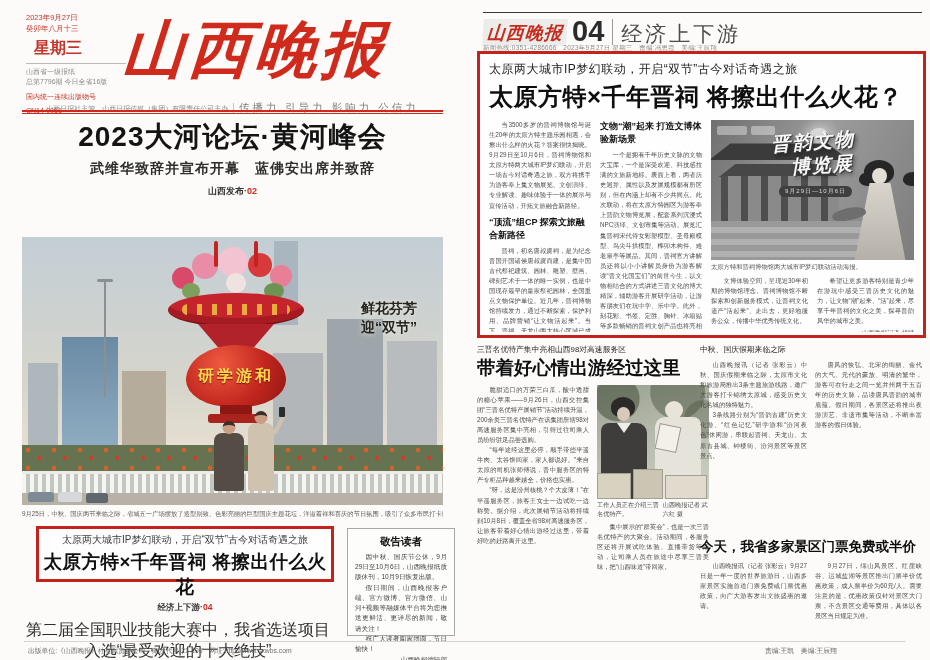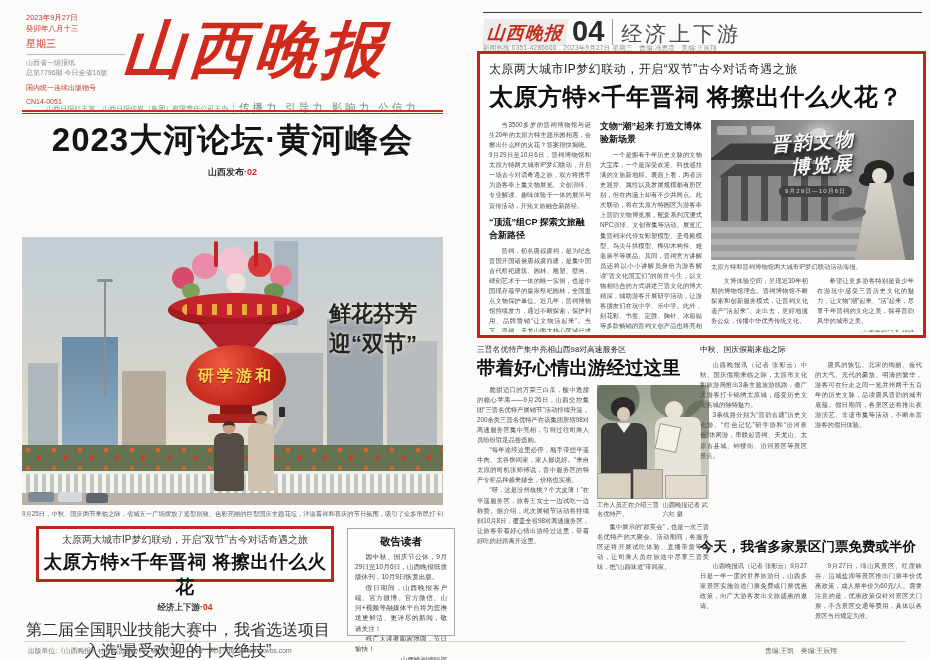--- a/index.html
+++ b/index.html
@@ -7,34 +7,34 @@
     font-family:"Liberation Sans",sans-serif;}
   .canvas{position:relative;width:930px;height:660px;background:#fcfbf9;}
   .pg{position:absolute;top:0;height:660px;}
   #pgL{left:0;width:465px;}
   #pgR{left:465px;width:465px;}
   .abs{position:absolute;}
 
   
   .lp-info{left:26px;top:12px;width:100px;line-height:1.5;}
   .lp-info .red{color:#c4362b;font-size:7.5px;}
-  .lp-info .wk{color:#c4362b;font-size:10px;font-weight:normal;margin:1px 0 3px;}
+  .lp-info .wk{color:#c4362b;font-size:16px;font-weight:bold;margin:1px 8px 3px;}
   .lp-info .sep{border-top:1px solid #bbb;margin:3px 0;}
   .lp-info .gray{color:#8b8b8b;font-size:7px;}
   .lp-info .issn{color:#c4362b;font-size:7px;margin-top:4px;}
   .lp-masthead{left:100px;top:4px;width:310px;height:92px;display:flex;align-items:center;justify-content:center;
     font-family:"DejaVu Serif",serif;font-style:italic;font-weight:bold;font-size:62px;color:#d02a1d;
     letter-spacing:4px;transform:skewX(-4deg);}
   .lp-publine{left:0;top:97px;width:100%;text-align:center;color:#8a8a8a;}
   .lp-publine .sm{font-size:7px;}
   .lp-publine .bar{color:#bbb;font-size:10px;margin:0 4px;}
   .lp-publine .slogan{font-size:10.5px;letter-spacing:3px;color:#7d7d7d;}
   .lp-rule{left:22px;top:110px;width:421px;height:4px;border-top:2.5px solid #cf291c;border-bottom:1px solid #cf291c;}
   .lp-lead{left:0;top:121px;width:100%;text-align:center;}
-  .lp-lead h1{font-size:33px;line-height:1.16;font-weight:900;color:#141414;letter-spacing:1px;}
+  .lp-lead h1{font-size:28px;line-height:1.16;font-weight:900;color:#141414;letter-spacing:1px;}
   .lp-lead .sub{font-size:14px;font-weight:bold;color:#2e2e2e;margin-top:7px;letter-spacing:1px;}
   .lp-lead .ptr{font-size:9px;color:#333;font-weight:bold;margin-top:7px;}
   .red-pg{color:#cf291c;}
 
   .lp-photo{left:22px;top:237px;width:421px;height:268px;overflow:hidden;
     background:linear-gradient(180deg,#c3ced5 0%,#d6d5cb 55%,#e6dfd2 78%);}
   .bld{position:absolute;}
   .win-v{background-image:repeating-linear-gradient(180deg,rgba(45,55,65,.28) 0 3px,transparent 3px 8px);}
   .win-g{background-image:repeating-linear-gradient(90deg,rgba(55,55,55,.22) 0 3px,transparent 3px 8px),
     repeating-linear-gradient(180deg,rgba(55,55,55,.22) 0 3px,transparent 3px 9px);}
@@ -60,21 +60,21 @@
     radial-gradient(circle at 17px 13px,#c7402e 2px,transparent 2.6px);background-size:26px 18px;}
   .fence{left:0;right:0;bottom:12px;height:22px;border-top:3px solid #eceae4;
     background:repeating-linear-gradient(90deg,#f5f5f1 0 4px,#c2c6c0 4px 8px);}
   .road{left:0;right:0;bottom:0;height:12px;background:#b7b1a7;}
   .person{position:absolute;border-radius:8px 8px 2px 2px;}
   .person b{position:absolute;left:50%;top:-12px;transform:translateX(-50%);width:13px;height:13px;
     border-radius:50%;background:#c99e85;border-top:4px solid #3c2e28;}
   .arm{position:absolute;right:-7px;top:-8px;width:4px;height:20px;background:#cfc2ae;transform:rotate(28deg);}
   .phone{position:absolute;right:-11px;top:-16px;width:6px;height:10px;background:#2c2c2c;border-radius:1px;}
   .car{position:absolute;height:10px;border-radius:3px 3px 2px 2px;}
-  .ovl{right:26px;top:62px;text-align:left;font-size:22px;font-weight:900;color:#26241f;
+  .ovl{right:26px;top:62px;text-align:left;font-size:14px;font-weight:900;color:#26241f;
     line-height:1.35;text-shadow:0 0 5px rgba(242,240,232,.9);}
 
   .lp-caption{left:22px;top:510px;width:421px;display:flex;justify-content:space-between;
     font-size:6.3px;color:#5a5a5a;white-space:nowrap;overflow:hidden;}
 
   .teaser1{left:36px;top:526px;width:298px;height:56px;border:3px solid #c3231b;text-align:center;
     padding-top:4px;background:#fefefe;}
   .teaser1 .k{font-size:10px;color:#3c3c3c;}
   .teaser1 .t{font-size:18.5px;font-weight:900;color:#101010;margin-top:2px;letter-spacing:.5px;}
   .teaser1 .p{font-size:8.5px;font-weight:bold;color:#333;margin-top:3px;}
@@ -197,20 +197,21 @@
 
     <div class="abs lp-masthead">山西晚报</div>
 
     <div class="abs lp-publine">
       <span class="sm">山西日报社主管　山西日报传媒（集团）有限责任公司主办</span><span class="bar">|</span><span class="slogan">传播力 引导力 影响力 公信力</span>
     </div>
     <div class="abs lp-rule"></div>
 
     <div class="abs lp-lead">
       <h1>2023大河论坛·黄河峰会</h1>
+      <div class="sub">武维华致辞并宣布开幕　蓝佛安出席并致辞</div>
       <div class="ptr"><span>山西发布·</span><span class="red-pg">02</span></div>
     </div>
 
     <div class="abs lp-photo">
       <div class="bld win-v abs" style="left:6px;bottom:56px;width:30px;height:86px;background:#aeb7bc;"></div>
       <div class="bld win-v abs" style="left:40px;bottom:56px;width:56px;height:112px;background:linear-gradient(180deg,#6b8aa4,#8fadc2);"></div>
       <div class="bld win-g abs" style="left:100px;bottom:56px;width:44px;height:78px;background:#b6ac9c;"></div>
       <div class="bld abs" style="left:252px;top:4px;width:24px;height:84px;background:#a9b6bf;"></div>
       <div class="bld win-g abs" style="right:120px;bottom:56px;width:50px;height:96px;background:#b3b6b8;"></div>
       <div class="bld win-g abs" style="right:60px;bottom:56px;width:56px;height:130px;background:#9fa6ab;"></div>

